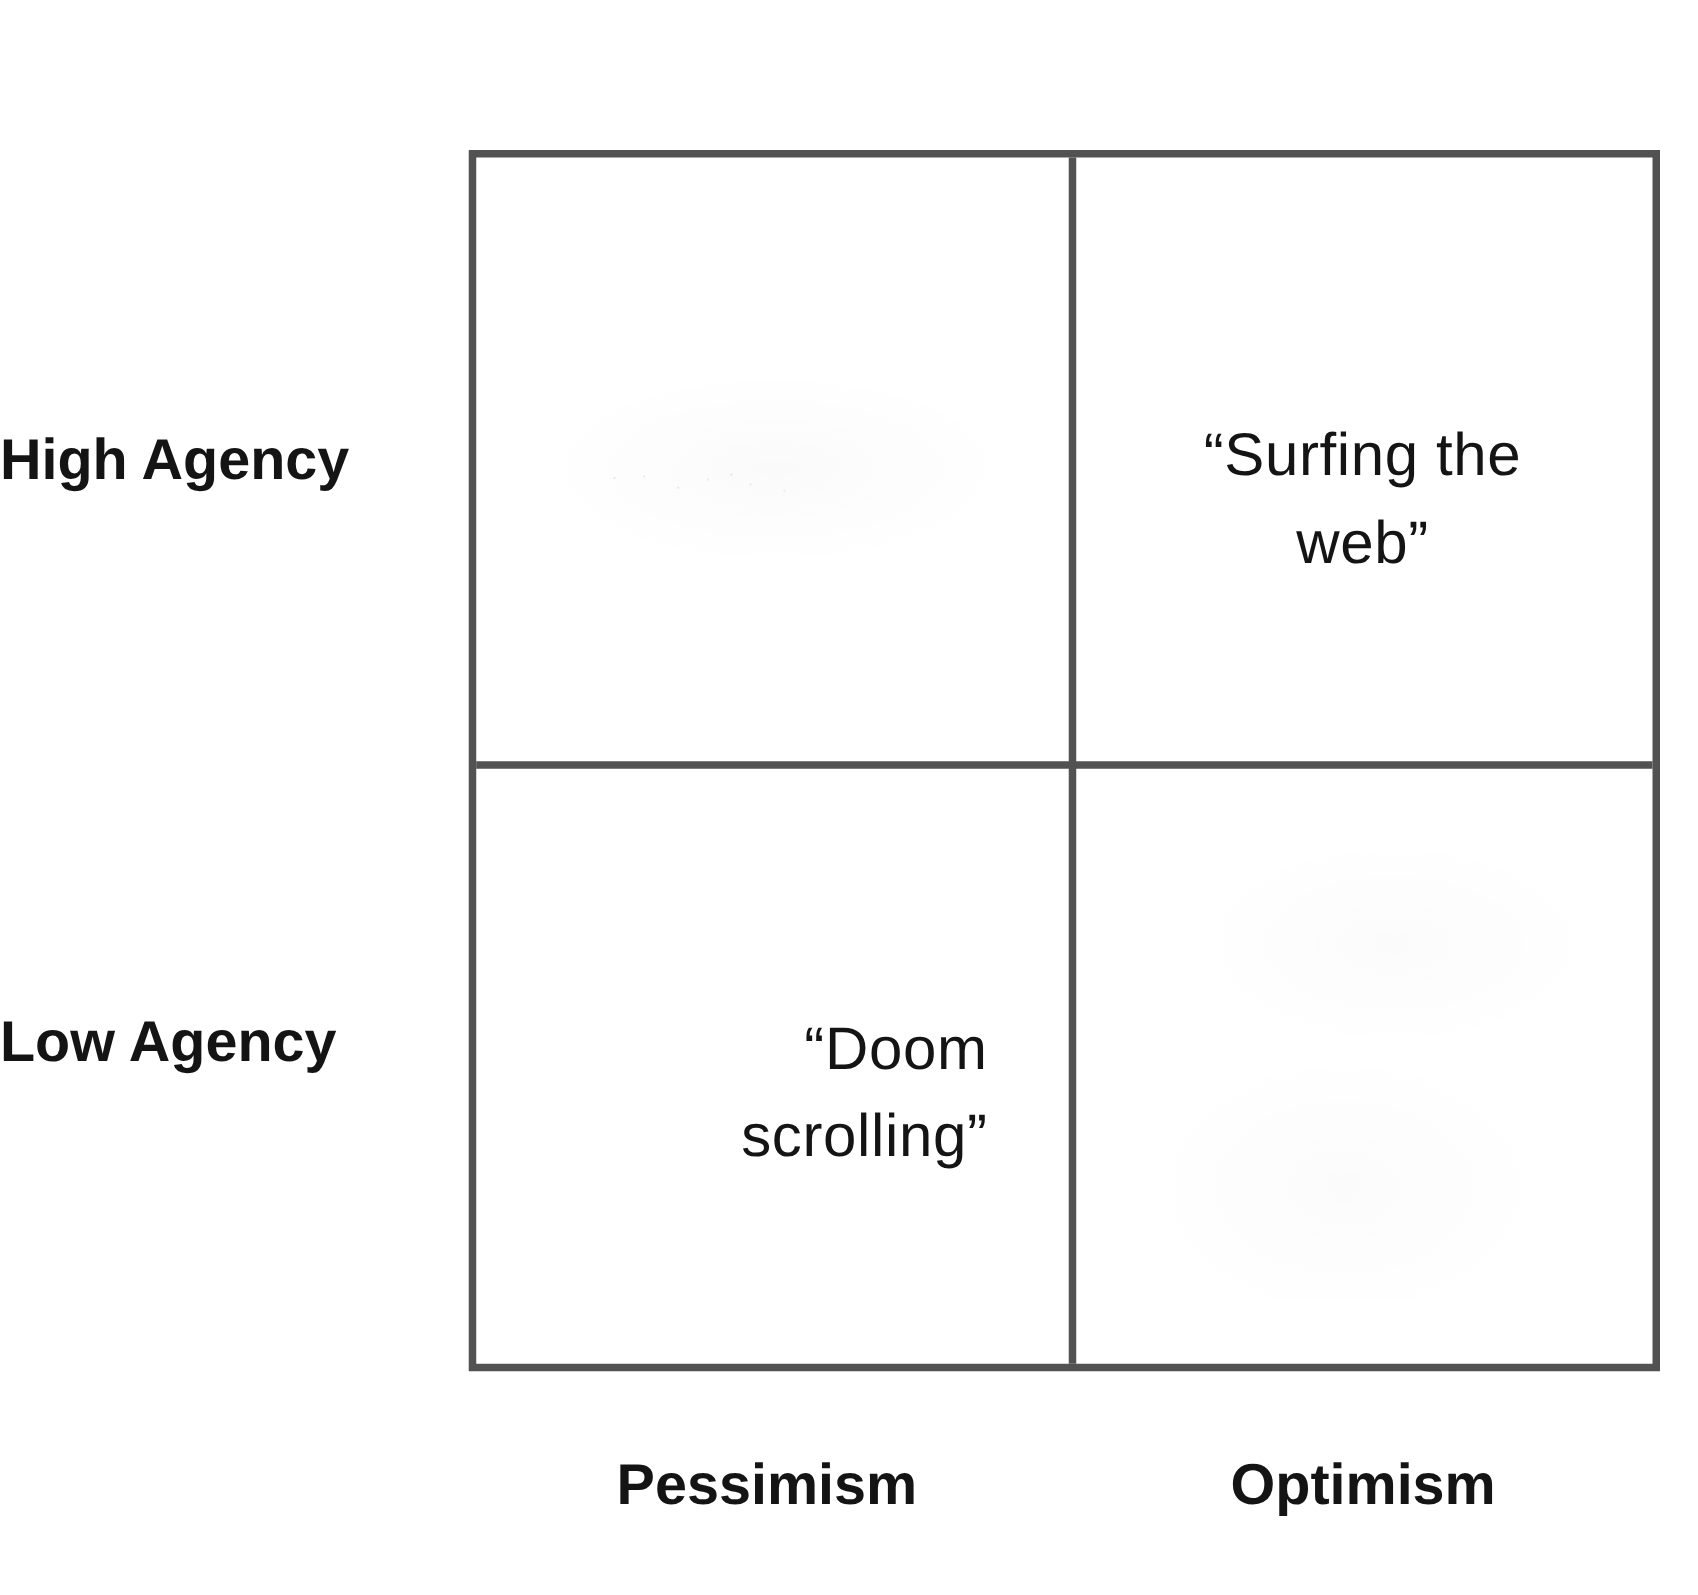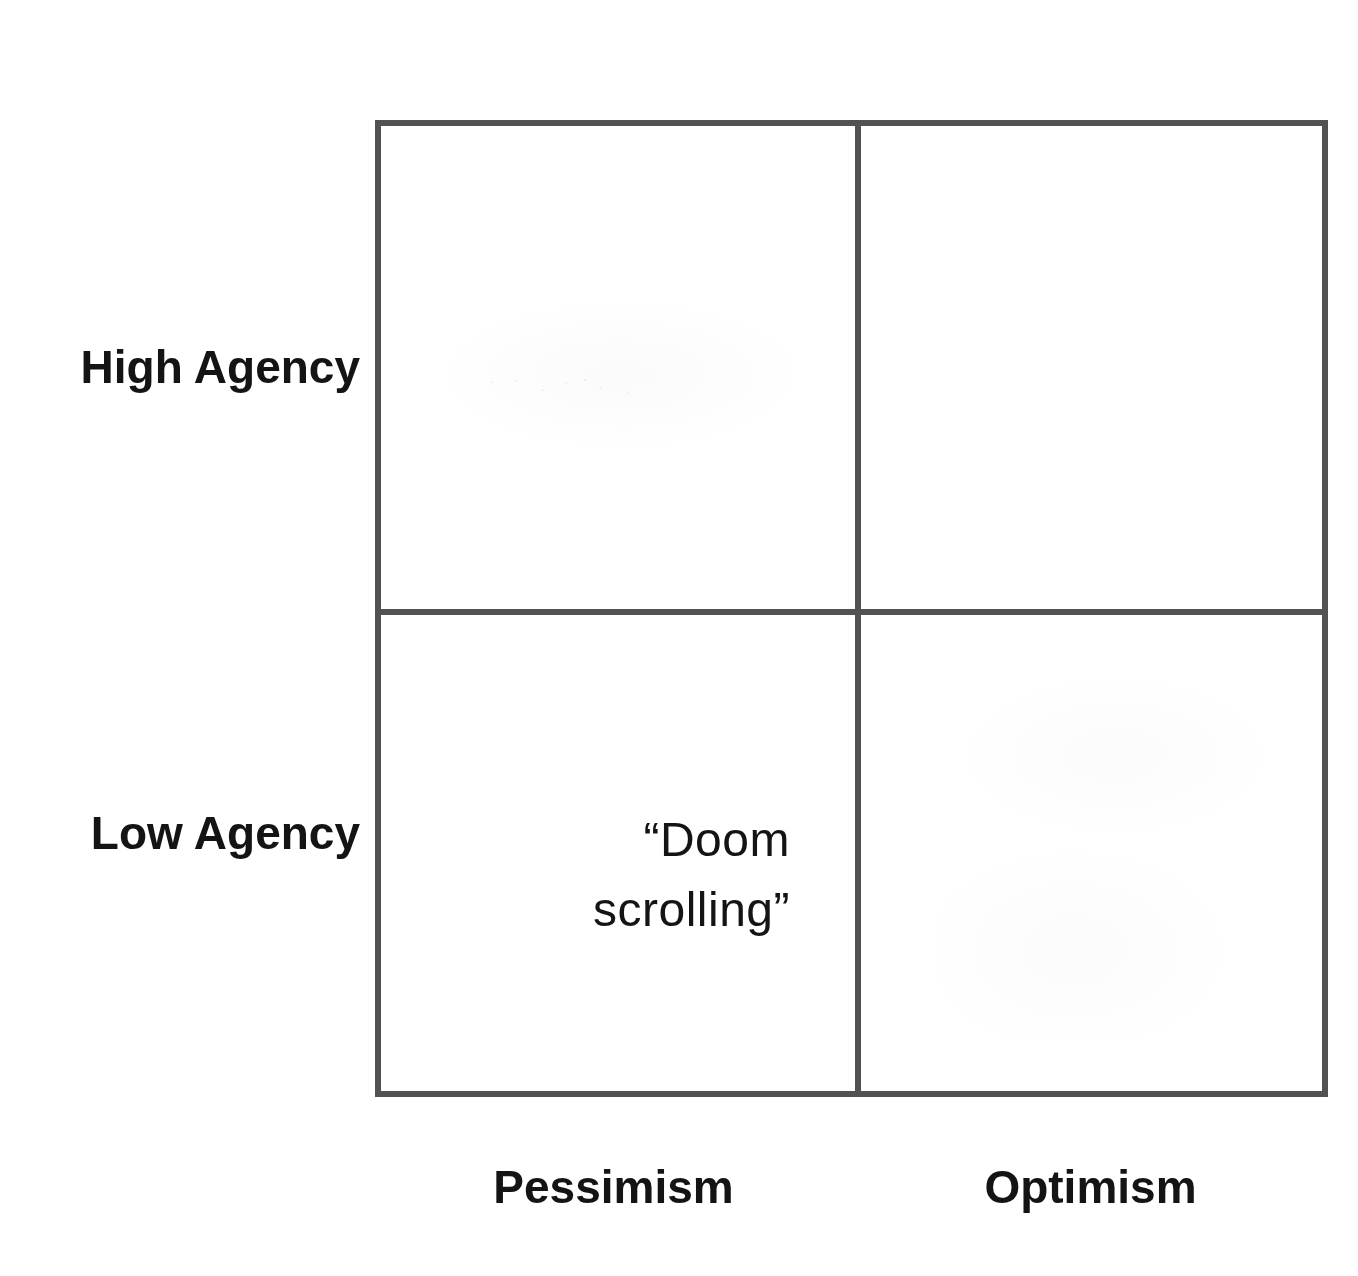--- a/index.html
+++ b/index.html
@@ -50,21 +50,21 @@
     font-weight:400;
     color:var(--text-color);
     letter-spacing:0.5px;
   }
   .quad-top-right{ left:920px; top:330px; }
   .quad-bottom-left{ left:450px; top:805px;text-align:right; }
   
   .row-label{
     position:absolute;
     left:0; width:360px;
-    text-align:right;
+    text-align:left;
     font-size:46px;
     font-weight:700;
     color:var(--text-color);
   }
   .row-label-high{ top:340px; }
   .row-label-low{ top:806px; }
   .col-label{
     position:absolute;
     top:1160px;
     width:477px;
@@ -115,20 +115,21 @@
   <div class="grid-box">
     <div class="grid-vline"></div>
     <div class="grid-hline"></div>
   </div>
 
   <div class="smudge smudge-tl"></div>
   <div class="smudge smudge-tl-specks"></div>
   <div class="smudge smudge-br-1"></div>
   <div class="smudge smudge-br-2"></div>
 
+  <div class="quad-text quad-top-right">“Surfing the web”</div>
 
   <div class="quad-text quad-bottom-left">“Doom scrolling”</div>
 
   <div class="row-label row-label-high">High Agency</div>
 
   <div class="row-label row-label-low">Low Agency</div>
 
   <div class="col-label col-label-left">Pessimism</div>
 
   <div class="col-label col-label-right">Optimism</div>

